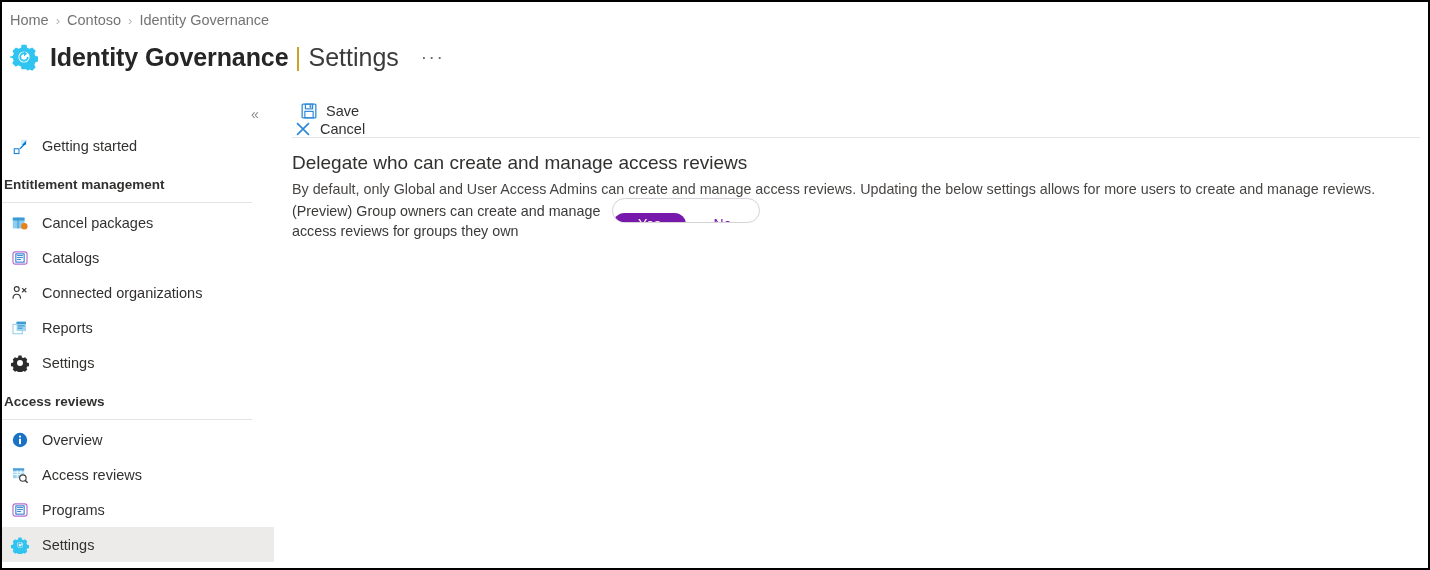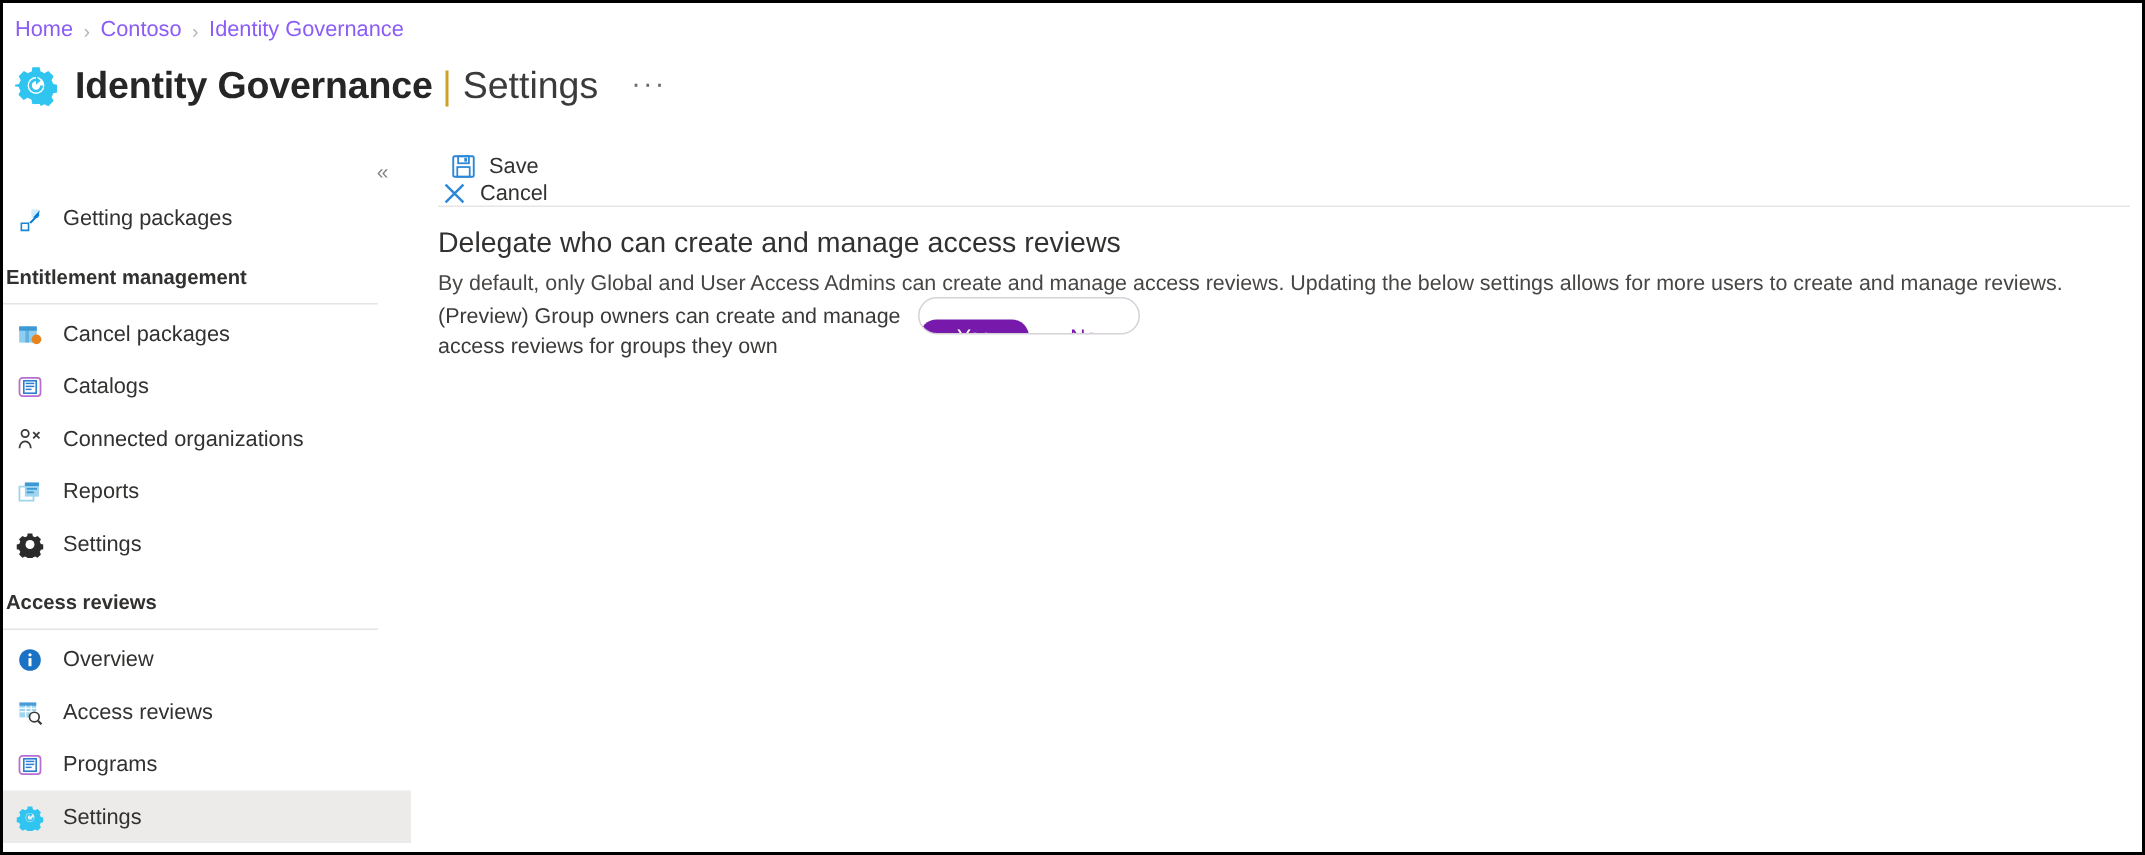--- a/index.html
+++ b/index.html
@@ -28,21 +28,21 @@
     left: 8px;
     top: 8px;
     height: 20px;
     display: flex;
     align-items: center;
     font-size: 14.5px;
     color: #0078d4;
     white-space: nowrap;
   }
   .crumb {
-    color: #8b5cf6;
+    color: #737373;
     cursor: pointer;
   }
   .crumb-sep {
     color: #b6b6b6;
     margin: 0 7px;
     font-size: 13px;
   }
 
   
   .title-row {
@@ -312,21 +312,21 @@
     <div class="nav-list">
 
       <div class="nav-item">
         <svg class="nav-icon" viewBox="0 0 20 20">
           <path fill="#0078d4" d="M3 12.5h6.5V19H3z" opacity="0.9"></path>
           <path fill="#ffffff" d="M4.2 13.7h4.1v4.1H4.2z"></path>
           <path fill="#50b0e8" d="M11 3h6v6h-6z" opacity="0.25"></path>
           <path fill="#0078d4" d="M12.2 8.8l5-5.3-1.2 5.3z"></path>
           <path fill="#0078d4" d="M9.5 12.5L16 6l1 1-6.2 6.3z"></path>
         </svg>
-        <span class="nav-label">Getting packages</span>
+        <span class="nav-label">Getting started</span>
       </div>
 
       <div class="nav-section">
         <div class="nav-section-title">Entitlement management</div>
       </div>
       <div class="nav-divider"></div>
 
       <div class="nav-item">
         <svg class="nav-icon" viewBox="0 0 20 20">
           <rect x="2" y="4" width="13" height="12" fill="#8ecdf0"></rect>

